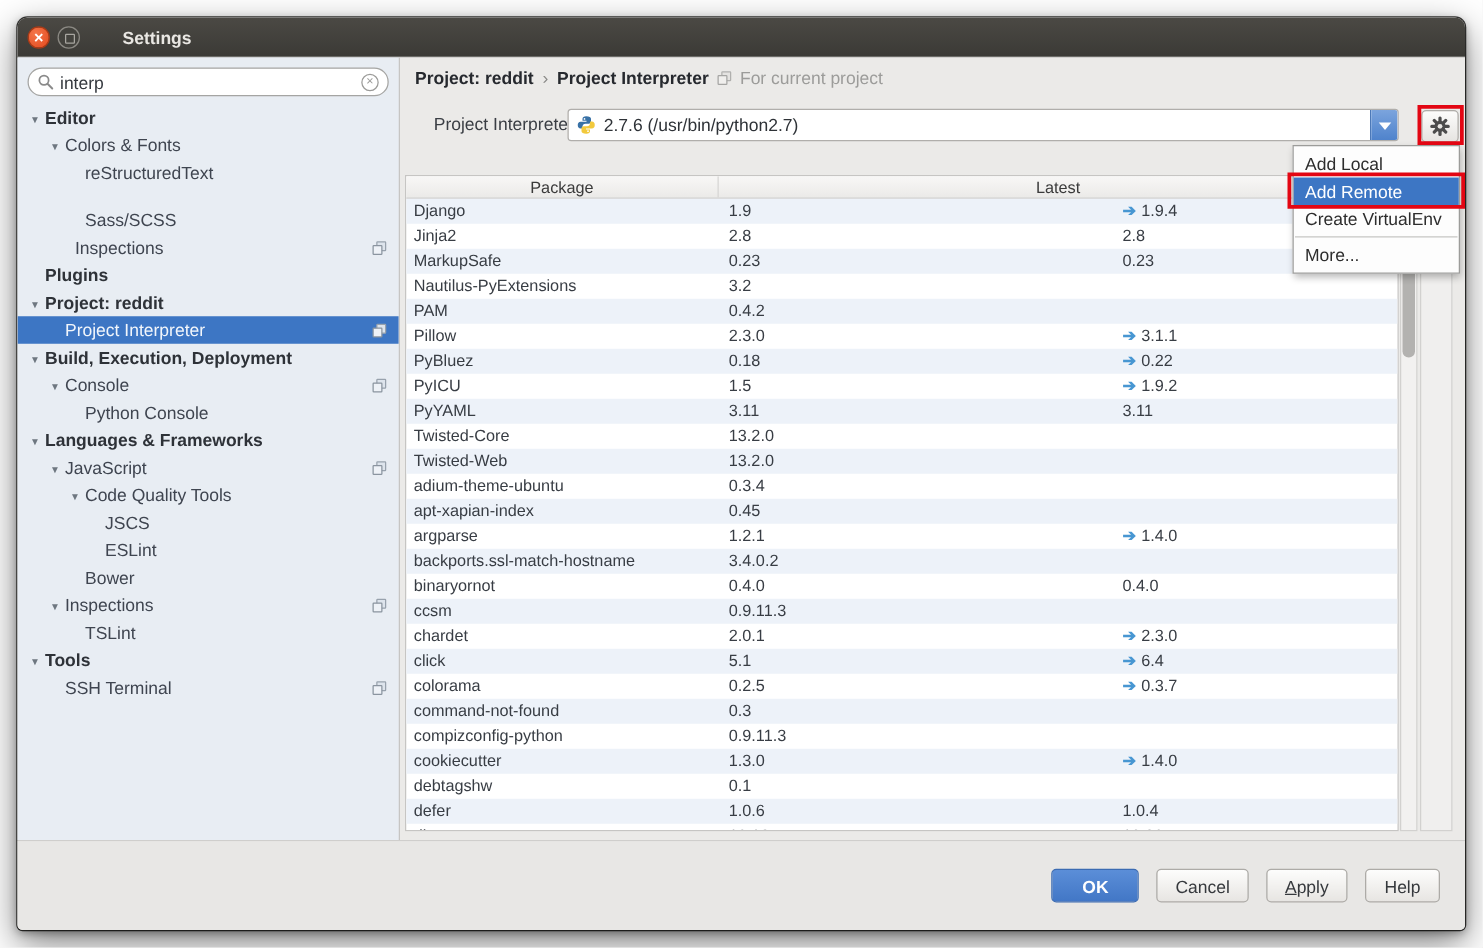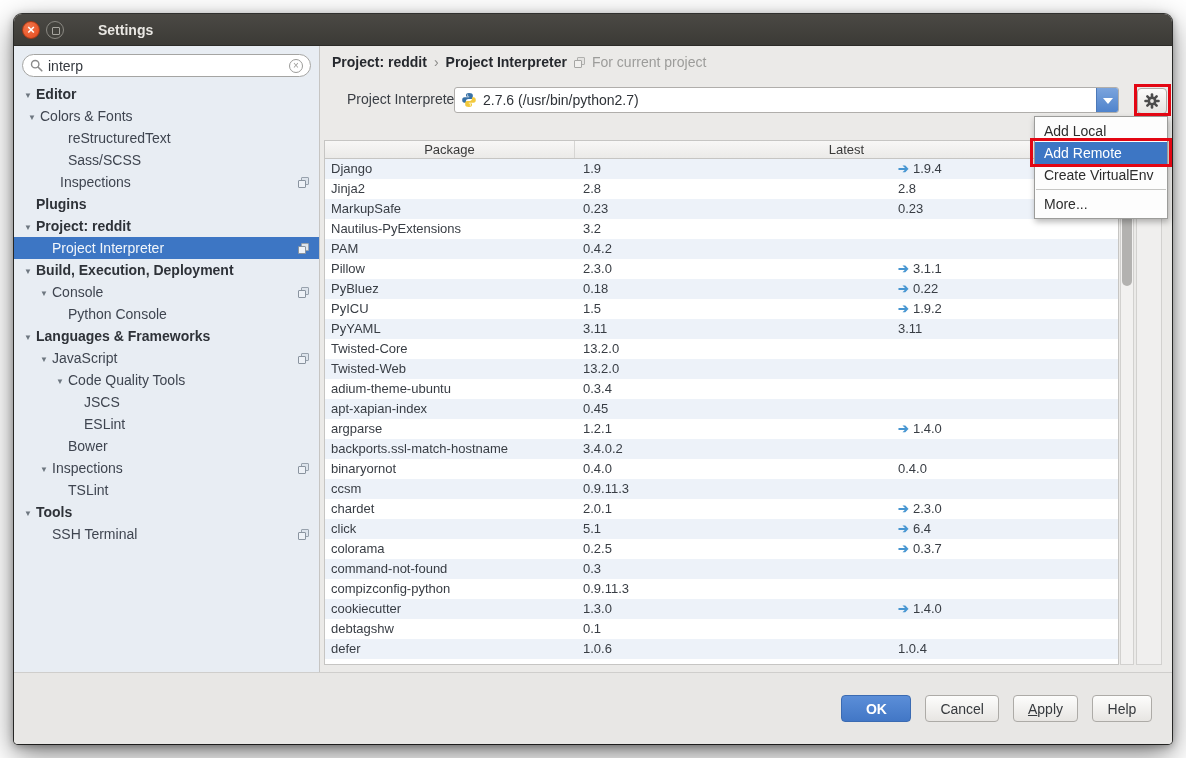--- a/index.html
+++ b/index.html
@@ -136,23 +136,23 @@
         <div class="searchbox">
           <svg width="13" height="13" viewBox="0 0 13 13">
             <circle cx="5.2" cy="5.2" r="3.7" fill="none" stroke="#8a8a8a" stroke-width="1.4"></circle>
             <line x1="8.2" y1="8.2" x2="11.8" y2="11.8" stroke="#8a8a8a" stroke-width="1.6" stroke-linecap="round"></line>
           </svg>
           <span class="search-text">interp</span>
           <span class="clear-btn">×</span>
         </div>
         <div class="tree" id="tree">
             <div class="tree-row bold" style="padding-left: 6px;"><span class="tree-arrow">▼</span><span class="tree-label">Editor</span></div>
-            <div class="tree-row" style="padding-left: 10px;"><span class="tree-arrow">▼</span><span class="tree-label">Colors &amp; Fonts</span></div>
+            <div class="tree-row" style="padding-left: 22px;"><span class="tree-arrow">▼</span><span class="tree-label">Colors &amp; Fonts</span></div>
             <div class="tree-row" style="padding-left: 38px;"><span class="tree-arrow"></span><span class="tree-label">reStructuredText</span></div>
-            <div class="tree-row" style="padding-left: 38px;"><span class="tree-arrow"></span><span class="tree-label">Sass/SCSS</span></div>
+            <div class="tree-row" style="padding-left: 38px; margin-top: 16px;"><span class="tree-arrow"></span><span class="tree-label">Sass/SCSS</span></div>
             <div class="tree-row" style="padding-left: 30px;"><span class="tree-arrow"></span><span class="tree-label">Inspections</span><span class="badge-icon"></span></div>
             <div class="tree-row bold" style="padding-left: 6px;"><span class="tree-arrow"></span><span class="tree-label">Plugins</span></div>
             <div class="tree-row bold" style="padding-left: 6px;"><span class="tree-arrow">▼</span><span class="tree-label">Project: reddit</span></div>
             <div class="tree-row selected" style="padding-left: 22px;"><span class="tree-arrow"></span><span class="tree-label">Project Interpreter</span><span class="badge-icon"></span></div>
             <div class="tree-row bold" style="padding-left: 6px;"><span class="tree-arrow">▼</span><span class="tree-label">Build, Execution, Deployment</span></div>
             <div class="tree-row" style="padding-left: 22px;"><span class="tree-arrow">▼</span><span class="tree-label">Console</span><span class="badge-icon"></span></div>
             <div class="tree-row" style="padding-left: 38px;"><span class="tree-arrow"></span><span class="tree-label">Python Console</span></div>
             <div class="tree-row bold" style="padding-left: 6px;"><span class="tree-arrow">▼</span><span class="tree-label">Languages &amp; Frameworks</span></div>
             <div class="tree-row" style="padding-left: 22px;"><span class="tree-arrow">▼</span><span class="tree-label">JavaScript</span><span class="badge-icon"></span></div>
             <div class="tree-row" style="padding-left: 38px;"><span class="tree-arrow">▼</span><span class="tree-label">Code Quality Tools</span></div>

